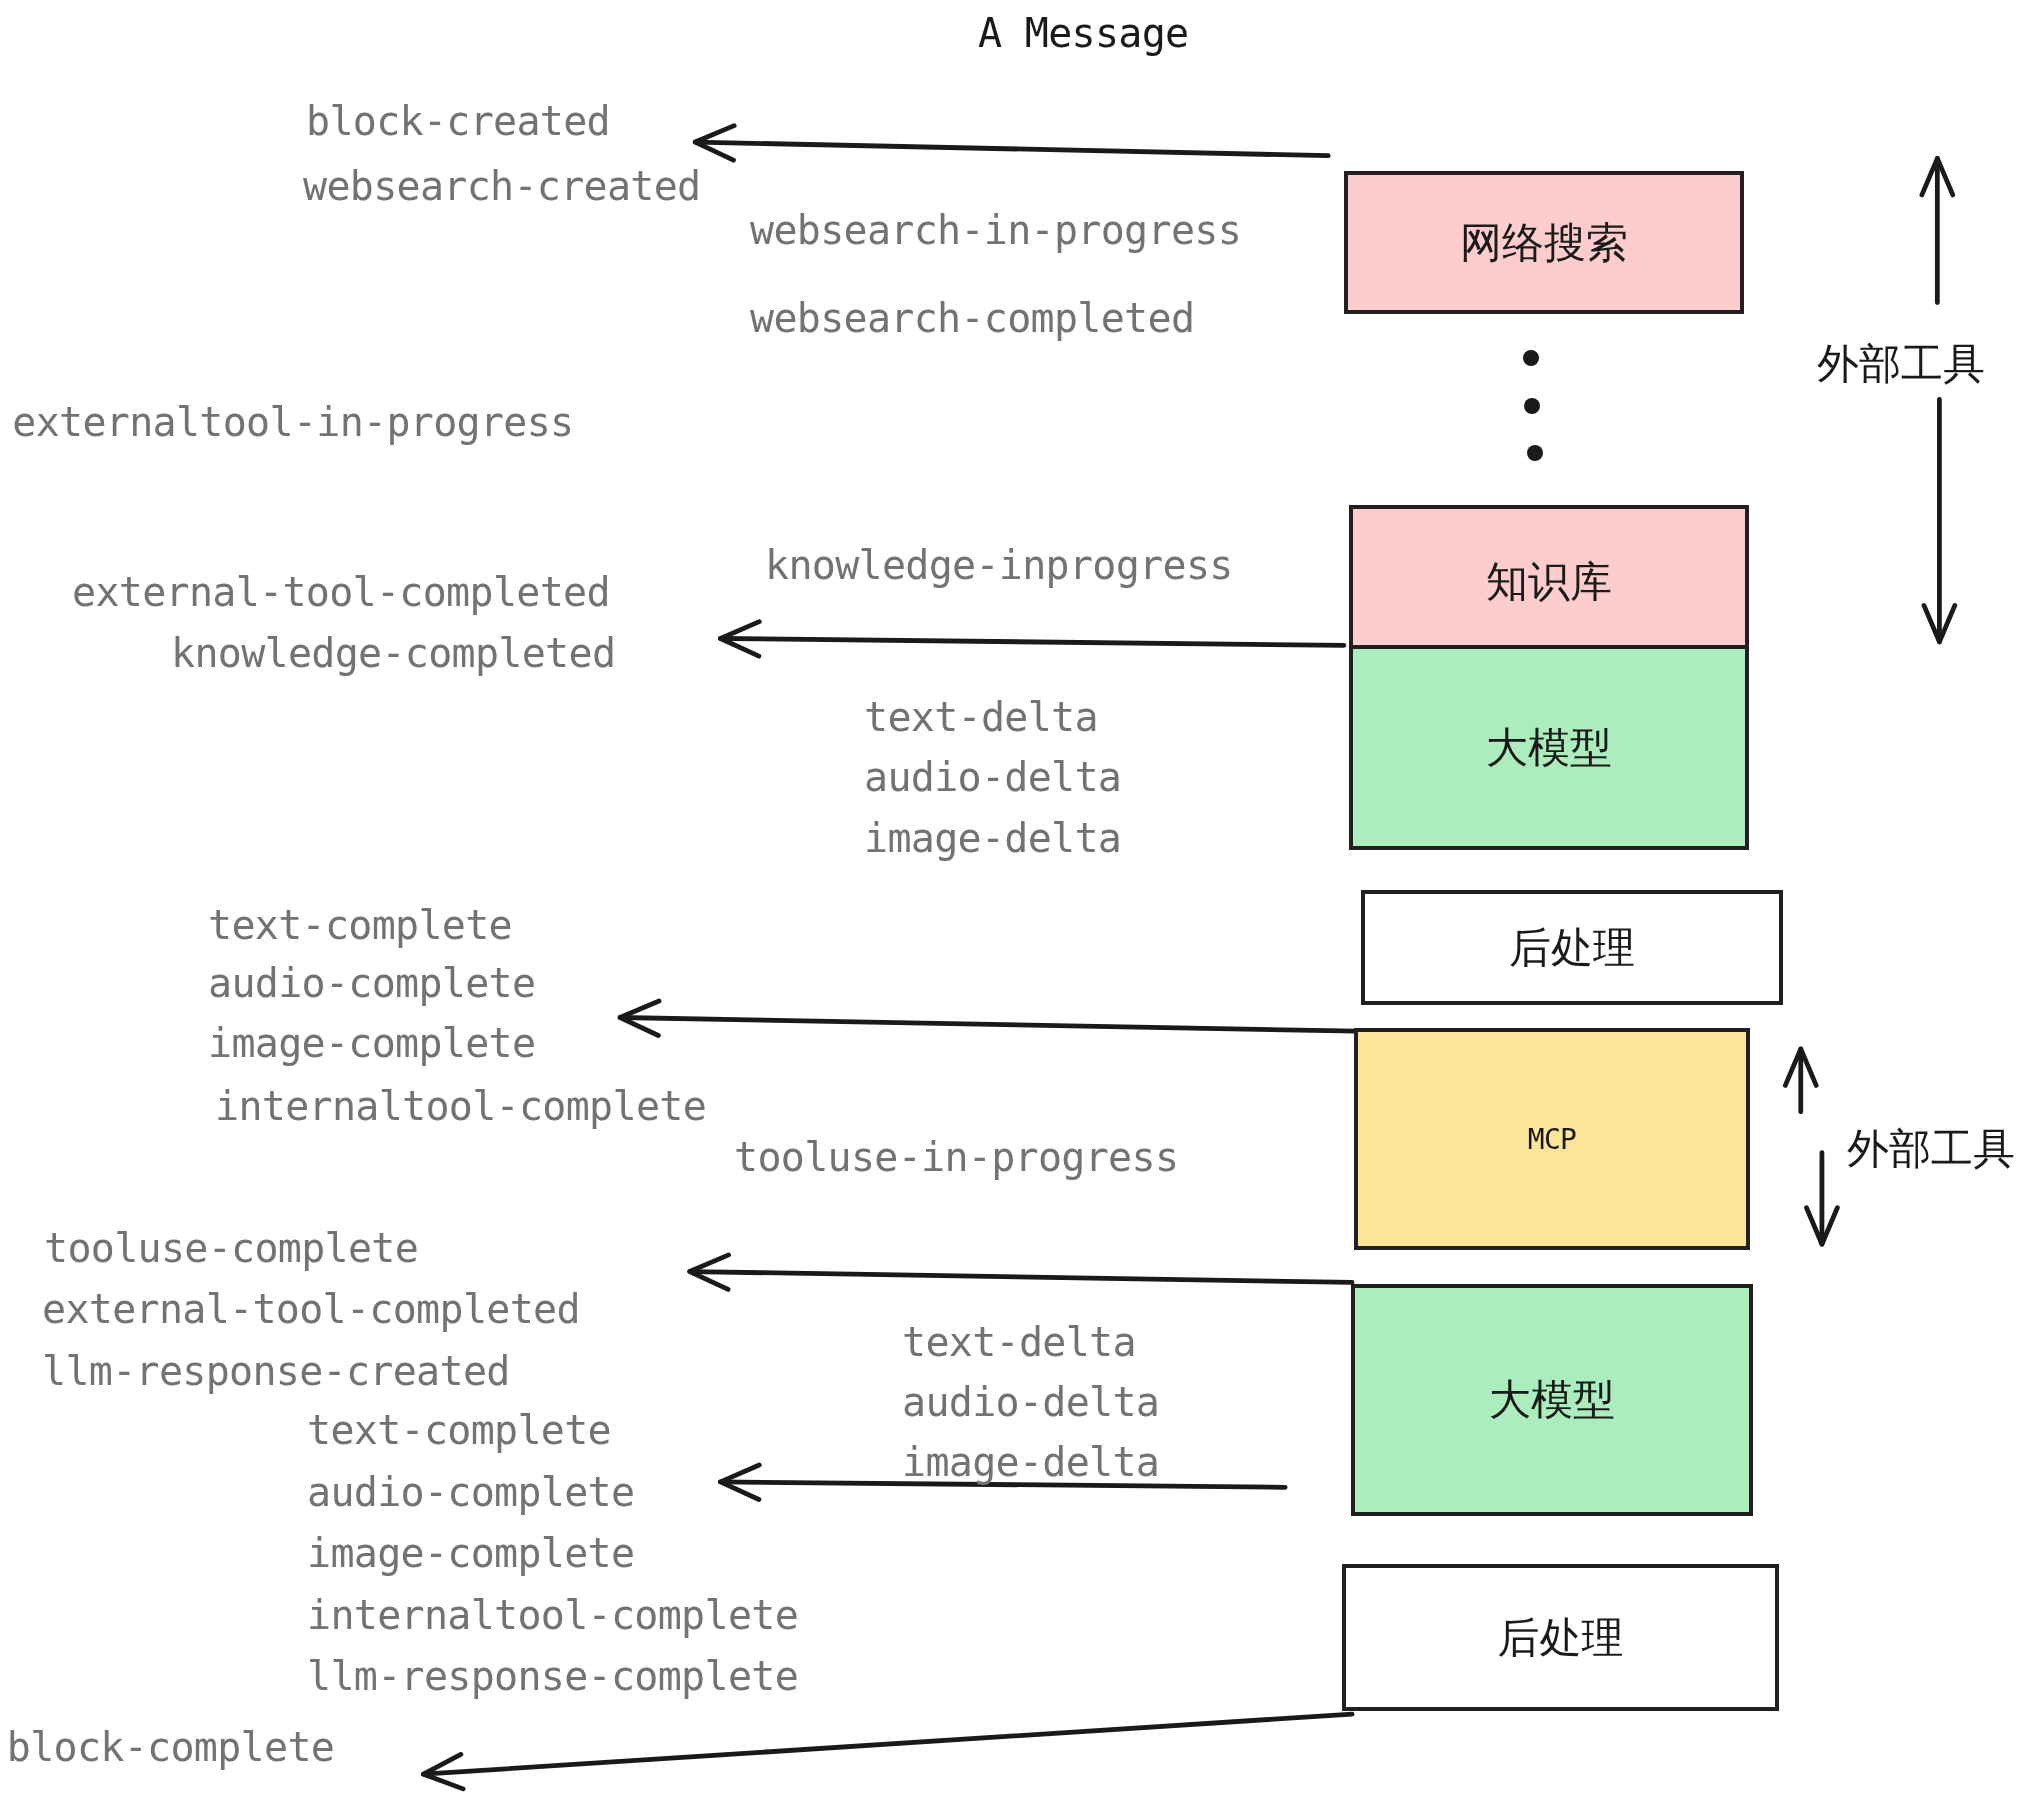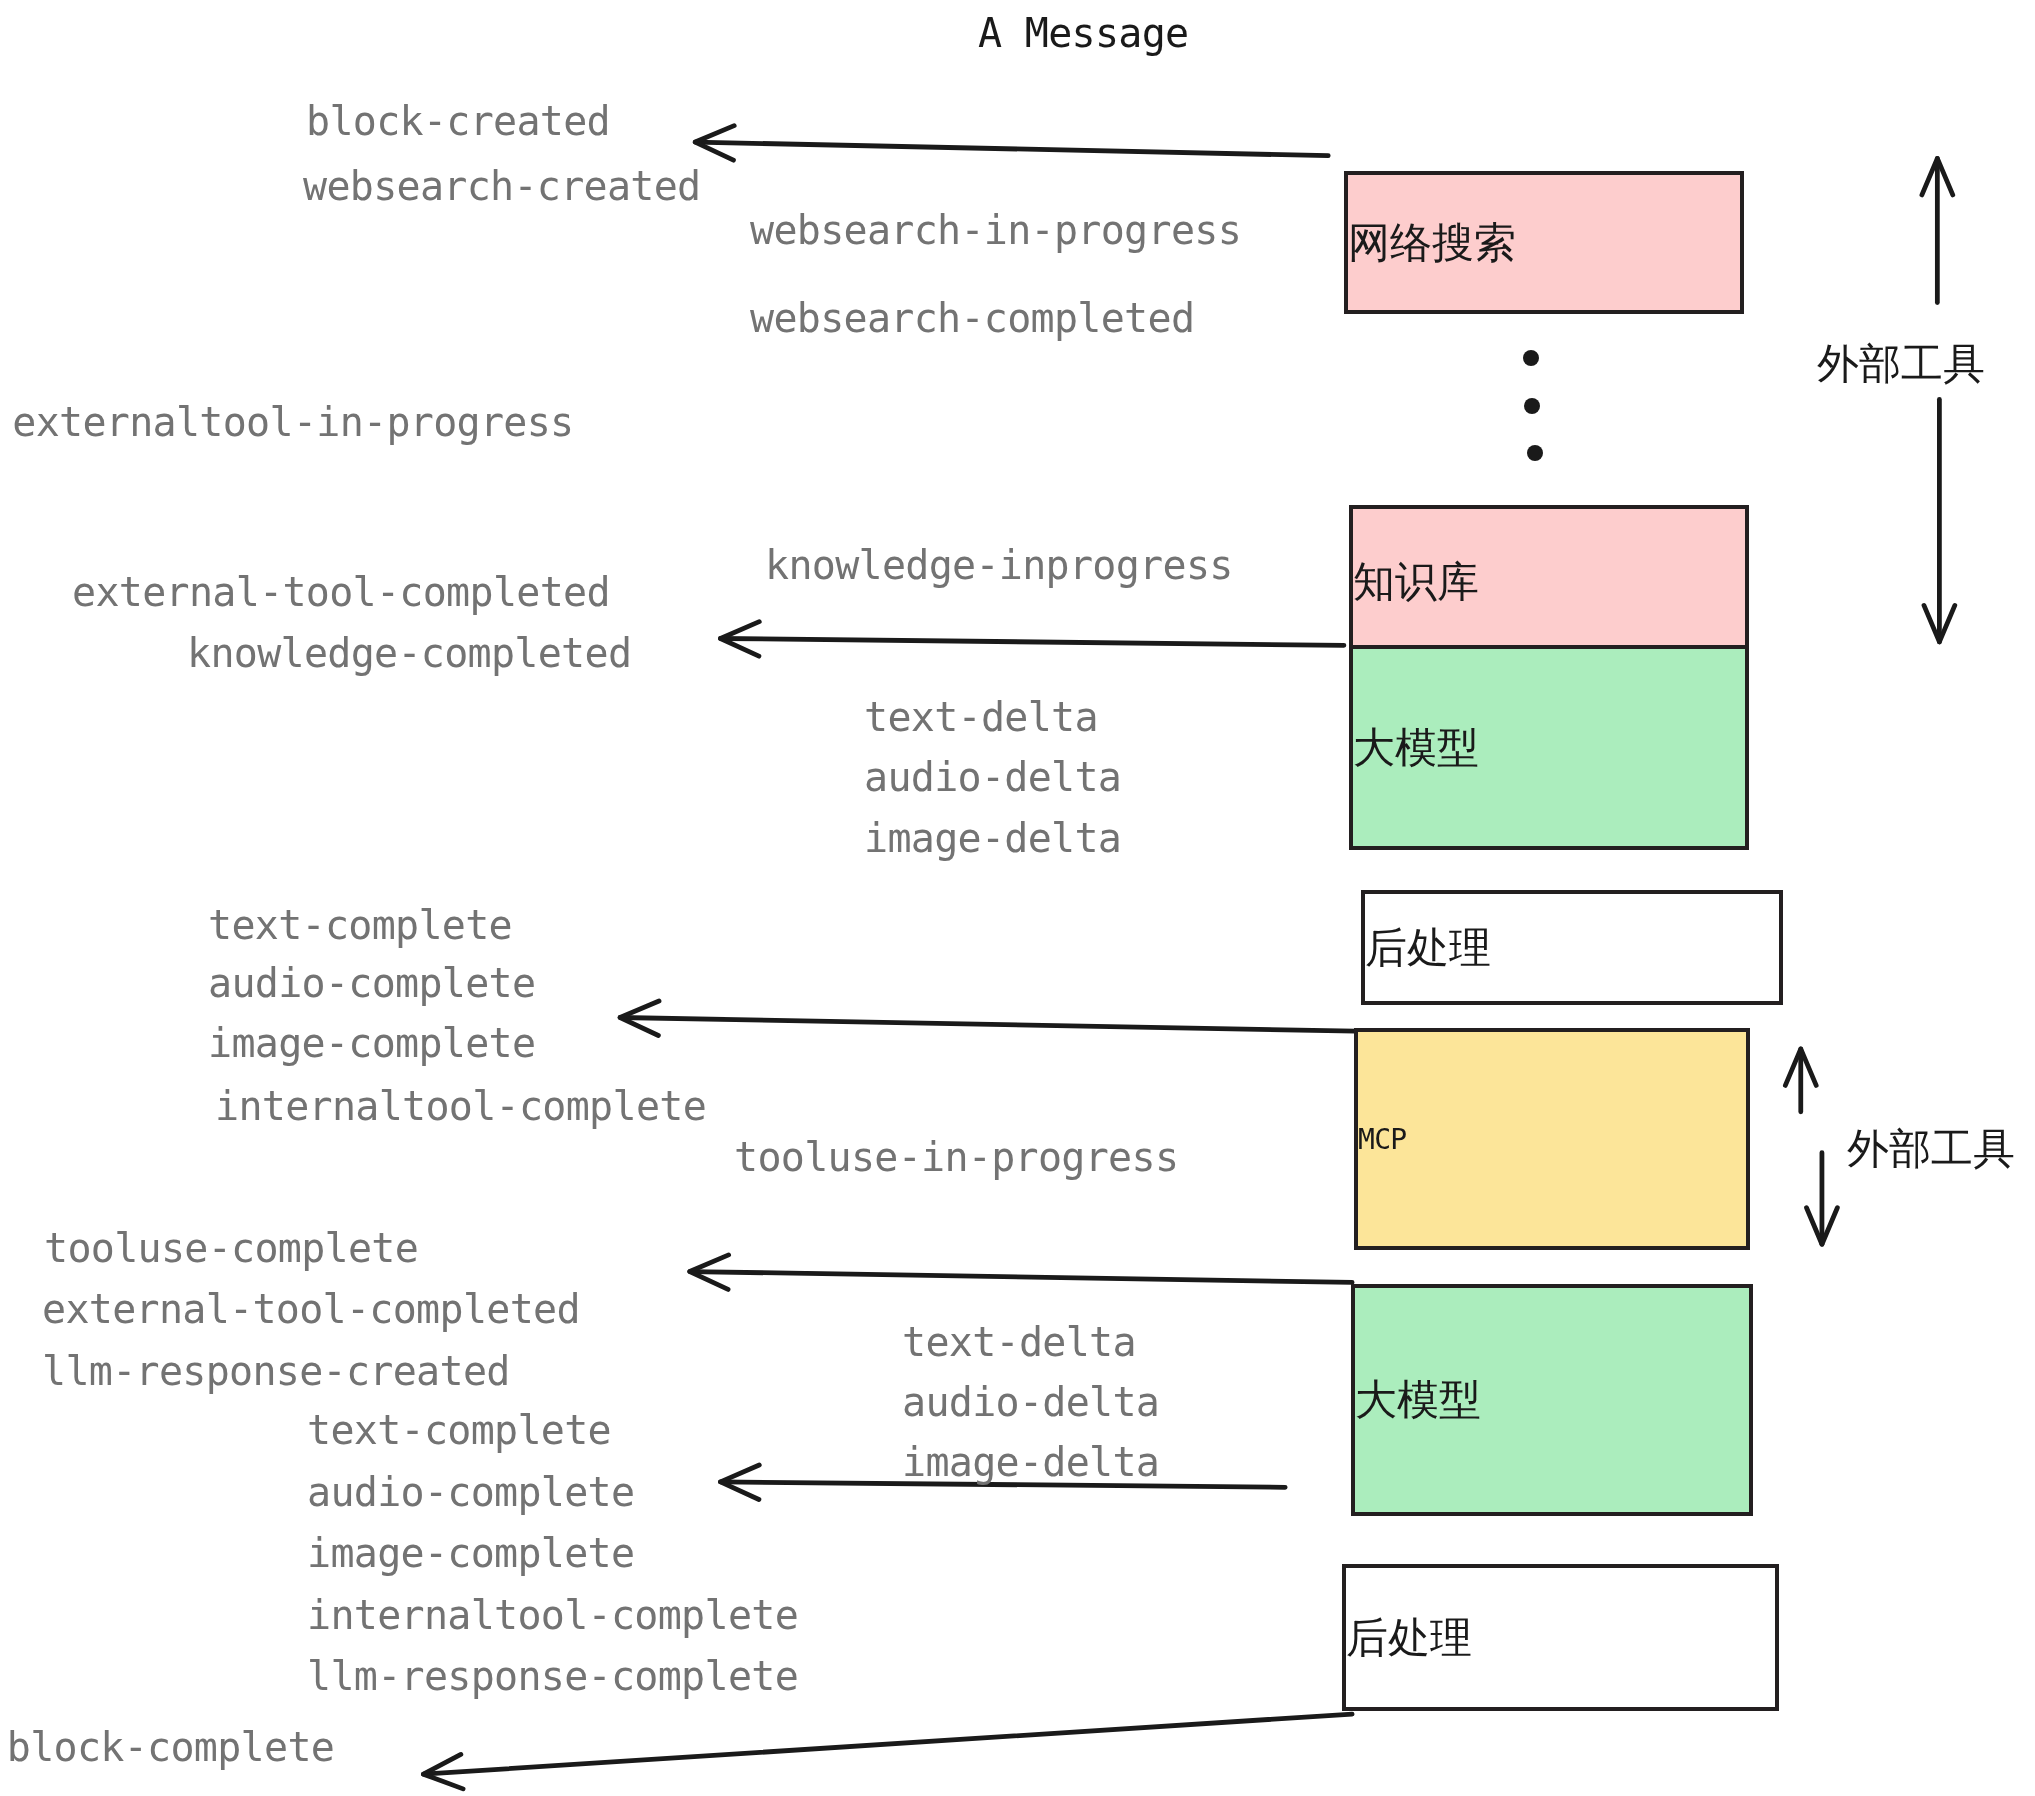--- a/index.html
+++ b/index.html
@@ -39,21 +39,21 @@
     color: #1a1a1a;
     white-space: pre;
     letter-spacing: -0.7px;
   }
   .nodebox {
     position: absolute;
     box-sizing: border-box;
     border: 4.8px solid #231f20;
     display: flex;
     align-items: center;
-    justify-content: flex-start;
+    justify-content: center;
   }
   .nodebox span {
     font-family: "DejaVu Sans", "Liberation Sans", sans-serif;
     font-size: 42px;
     color: #1a1a1a;
     white-space: pre;
   }
   .nodebox.mcp span {
     font-family: "DejaVu Sans Mono", "Liberation Mono", monospace;
     font-size: 28px;
@@ -137,21 +137,21 @@
       <div class="dot" style="left: 1527px; top: 445px;"></div>
     </div>
   <div id="events-layer">
       <div class="evt" style="left: 306px; top: 101px;">block-created</div>
       <div class="evt" style="left: 258px; top: 166px; margin-left: 45px;">websearch-created</div>
       <div class="evt" style="left: 750px; top: 210px;">websearch-in-progress</div>
       <div class="evt" style="left: 750px; top: 298px;">websearch-completed</div>
       <div class="evt" style="left: 12.3px; top: 402px;">externaltool-in-progress</div>
       <div class="evt" style="left: 765px; top: 545px;">knowledge-inprogress</div>
       <div class="evt" style="left: 72px; top: 572px;">external-tool-completed</div>
-      <div class="evt" style="left: 187px; top: 633px;">knowledge-completed</div>
+      <div class="evt" style="left: 171px; top: 633px;">knowledge-completed</div>
       <div class="evt" style="left: 864px; top: 697px;">text-delta</div>
       <div class="evt" style="left: 864px; top: 757px;">audio-delta</div>
       <div class="evt" style="left: 864px; top: 818px;">image-delta</div>
       <div class="evt" style="left: 208px; top: 905px;">text-complete</div>
       <div class="evt" style="left: 208px; top: 963px;">audio-complete</div>
       <div class="evt" style="left: 208px; top: 1023px;">image-complete</div>
       <div class="evt" style="left: 215px; top: 1086px;">internaltool-complete</div>
       <div class="evt" style="left: 734px; top: 1137px;">tooluse-in-progress</div>
       <div class="evt" style="left: 44px; top: 1228px;">tooluse-complete</div>
       <div class="evt" style="left: 42px; top: 1289px;">external-tool-completed</div>

